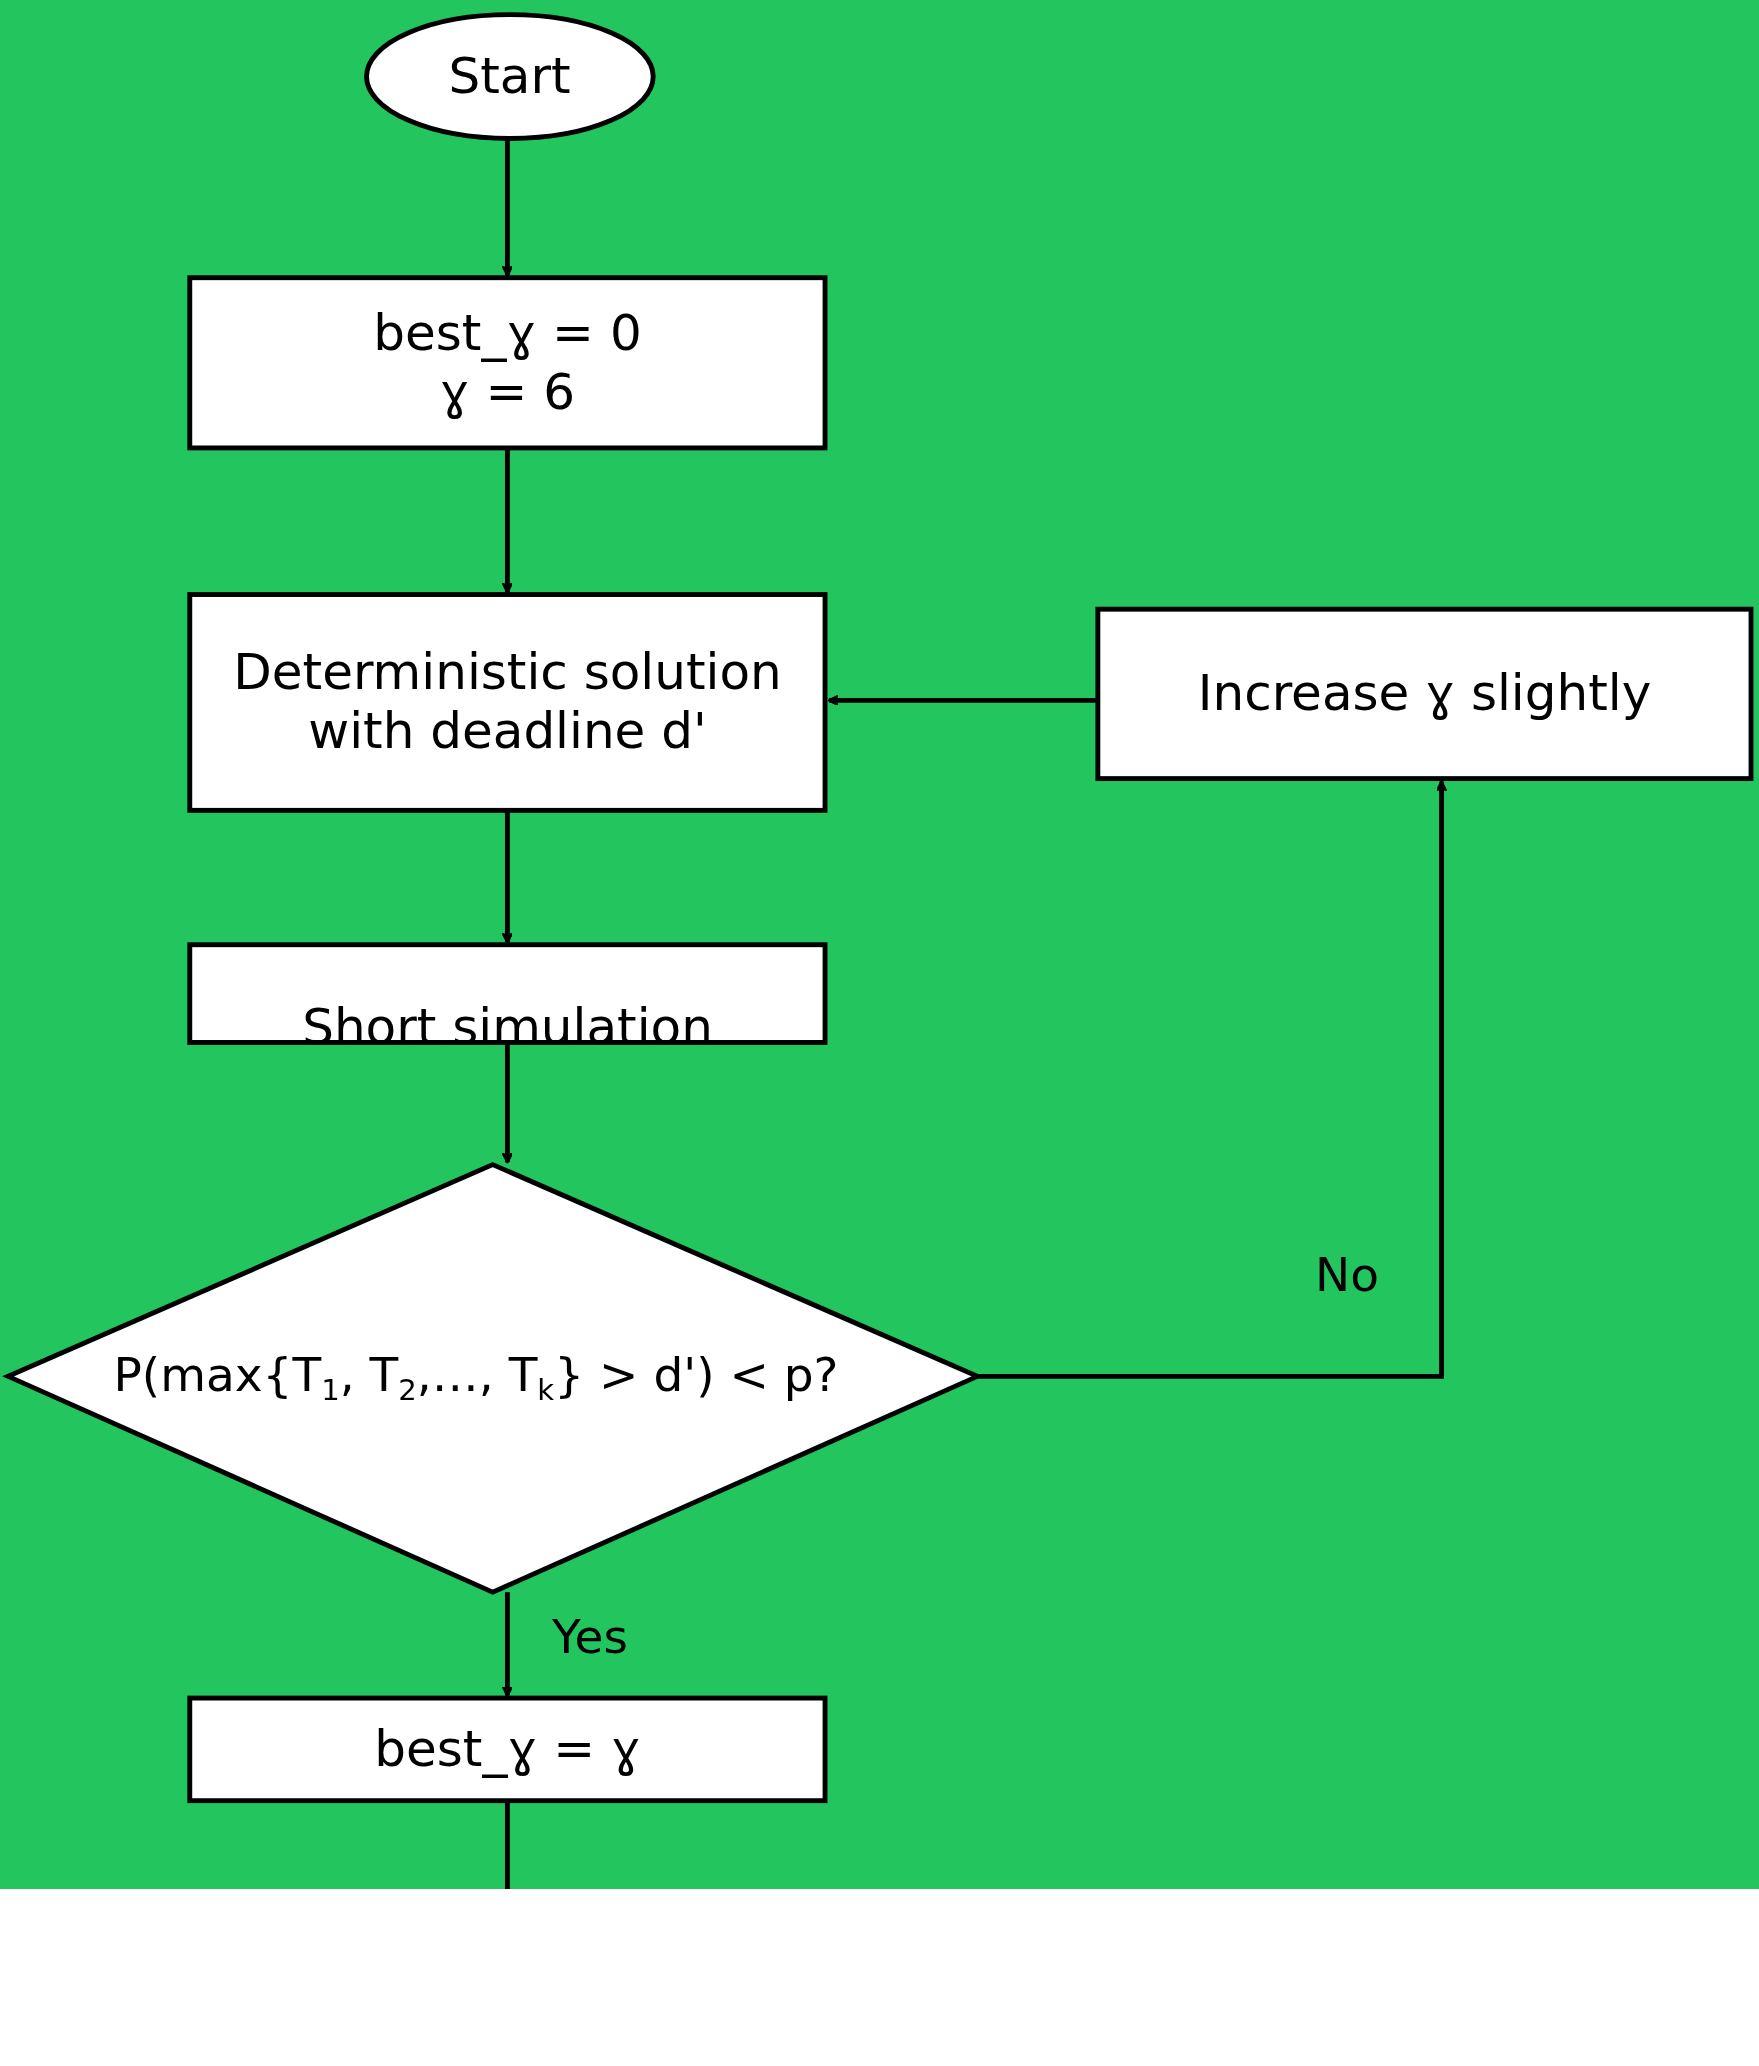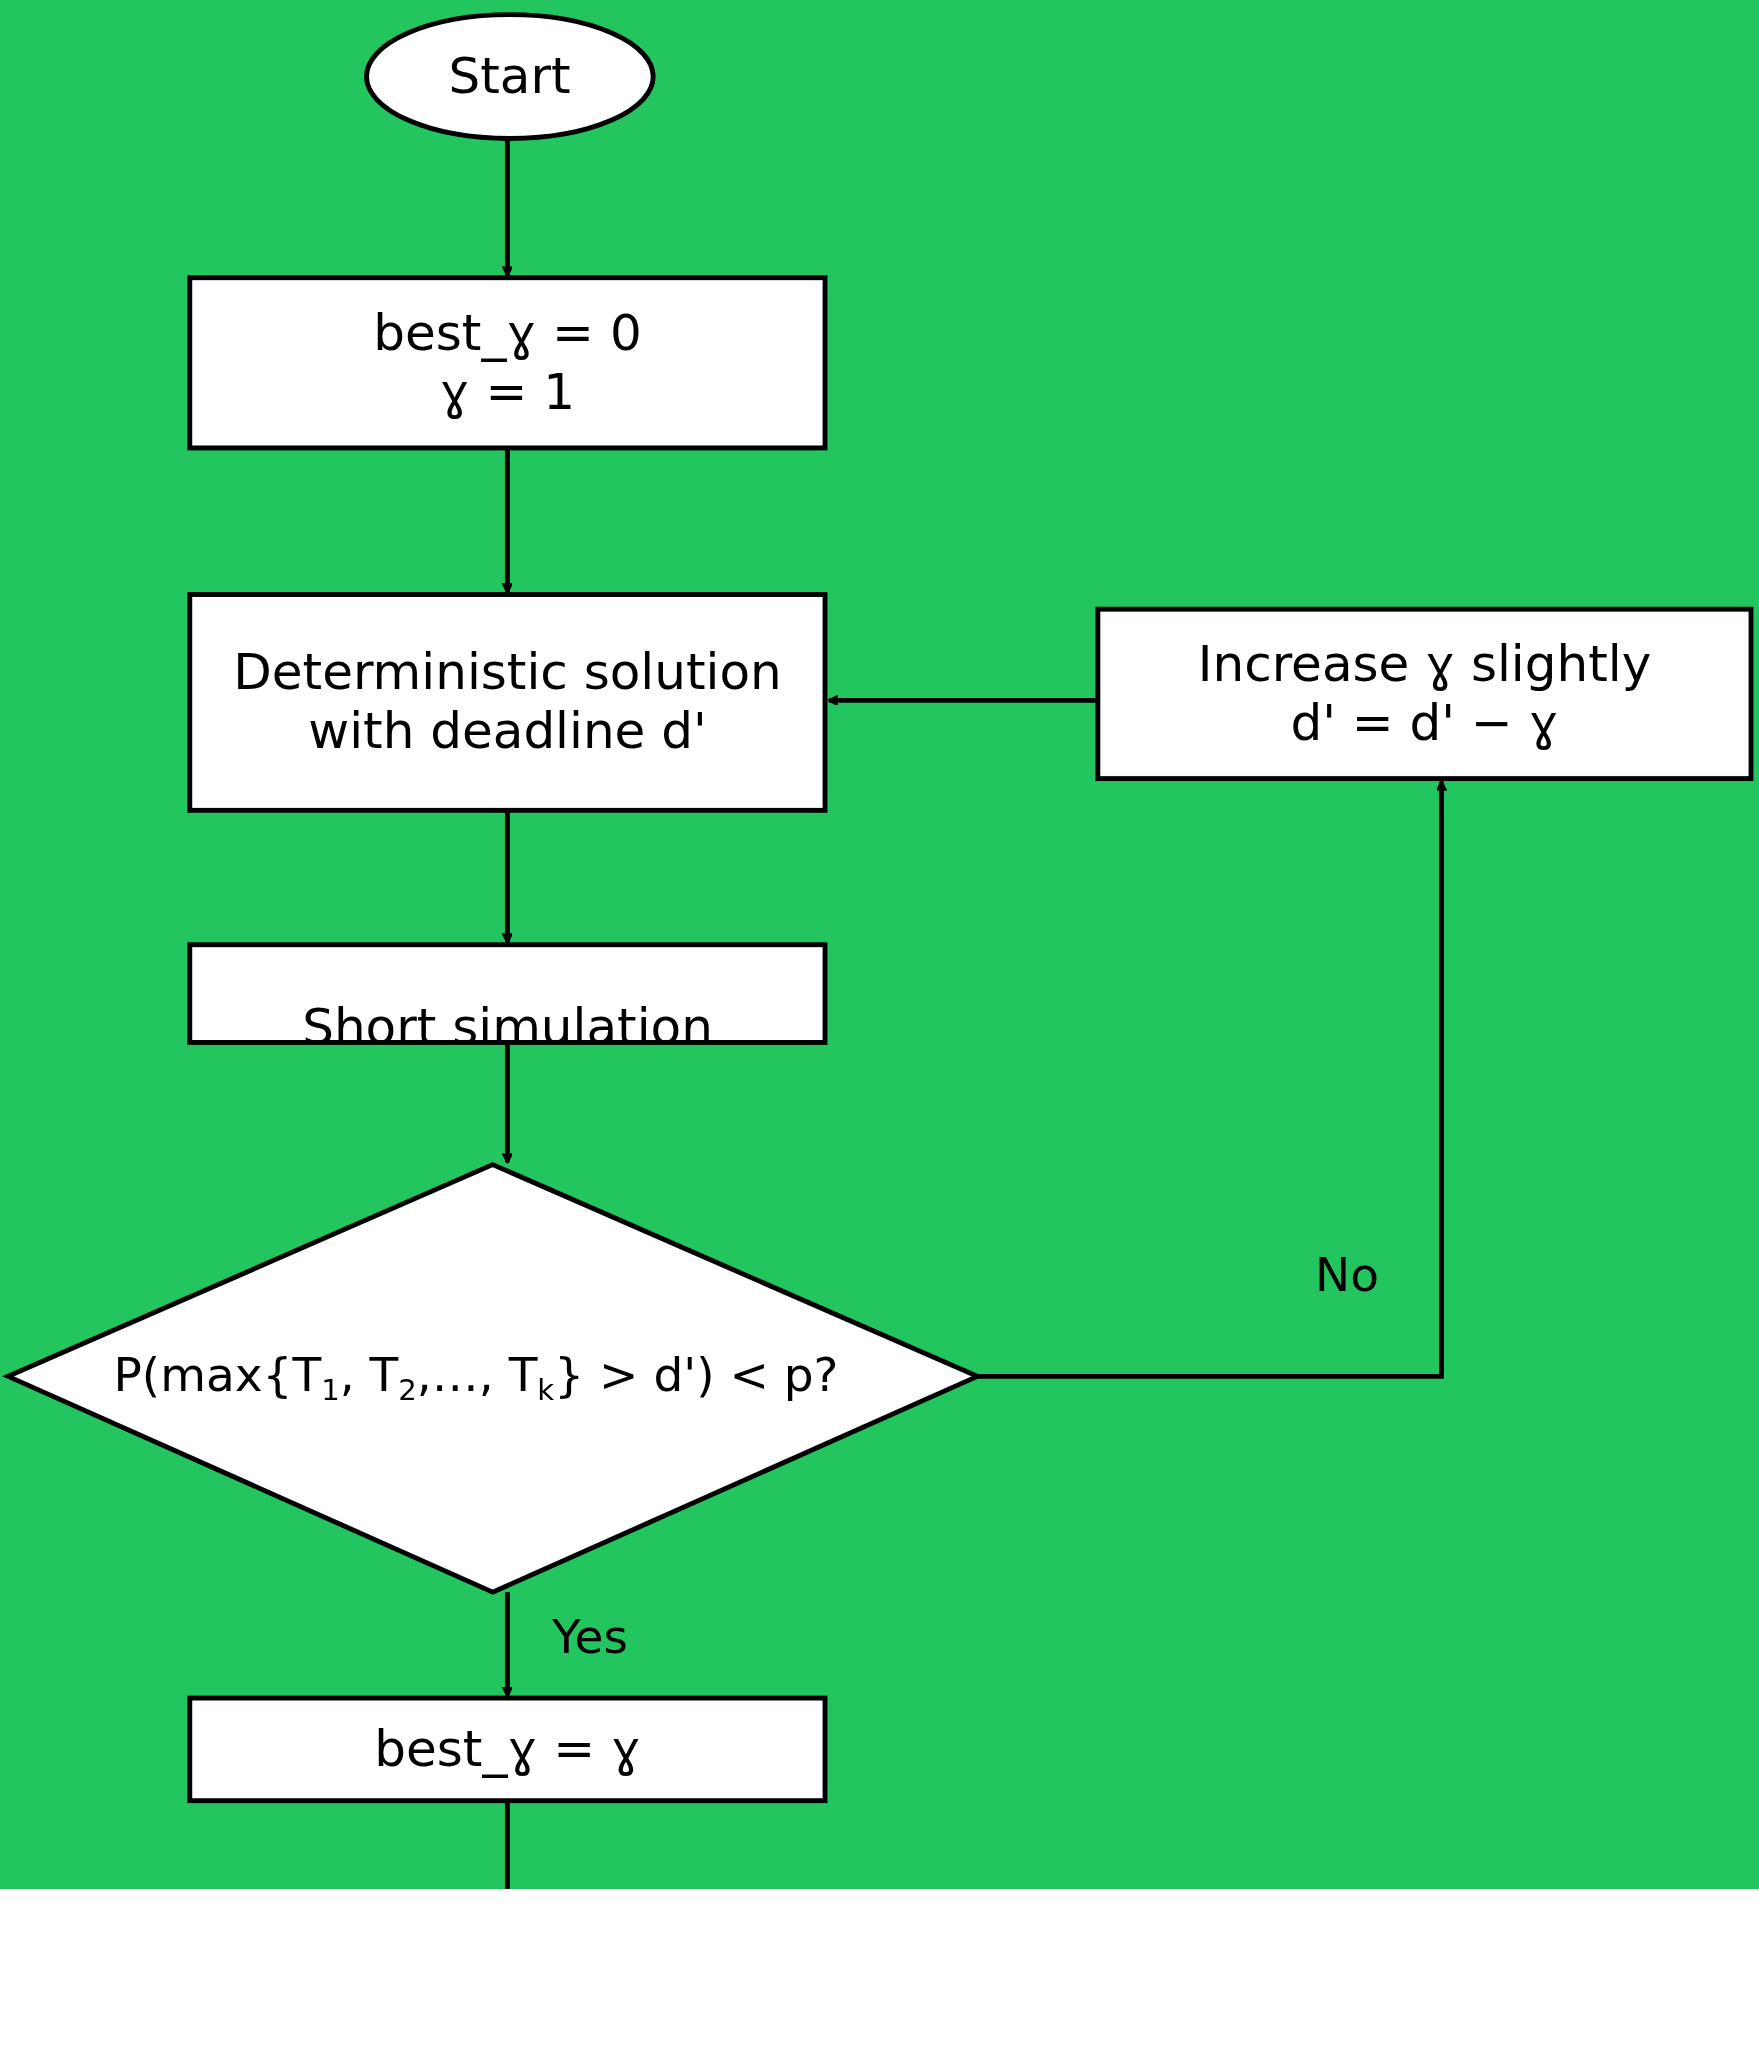--- a/index.html
+++ b/index.html
@@ -111,31 +111,30 @@
 
     <line x1="623" y1="2213" x2="623" y2="2382" stroke="#000000" stroke-width="6" marker-end="url(#arrowhead)"></line>
   </svg>
 
   <div class="node-text t-start" id="node-start">
     <span>Start</span>
   </div>
 
   <div class="node-text t-proc" id="node-init">
     <span>best_ɣ = 0</span>
-    <span>ɣ = 1</span>
+    <span>ɣ = 6</span>
   </div>
 
   <div class="node-text t-proc" id="node-heuristic">
     <span>Deterministic solution</span>
     <span>with deadline d'</span>
   </div>
 
   <div class="node-text t-proc" id="node-increase">
     <span>Increase ɣ slightly</span>
-    <span>d' = d' − ɣ</span>
   </div>
 
   <div class="node-text t-proc" id="node-sim">
     <span>Short simulation</span>
   </div>
 
   <div class="node-text t-decision" id="node-decision">
     <span><span>P(max{T</span><sub>1</sub><span>, T</span><sub>2</sub><span>,…, T</span><sub>k</sub><span>} &gt; d') &lt; p?</span></span>
   </div>
 

